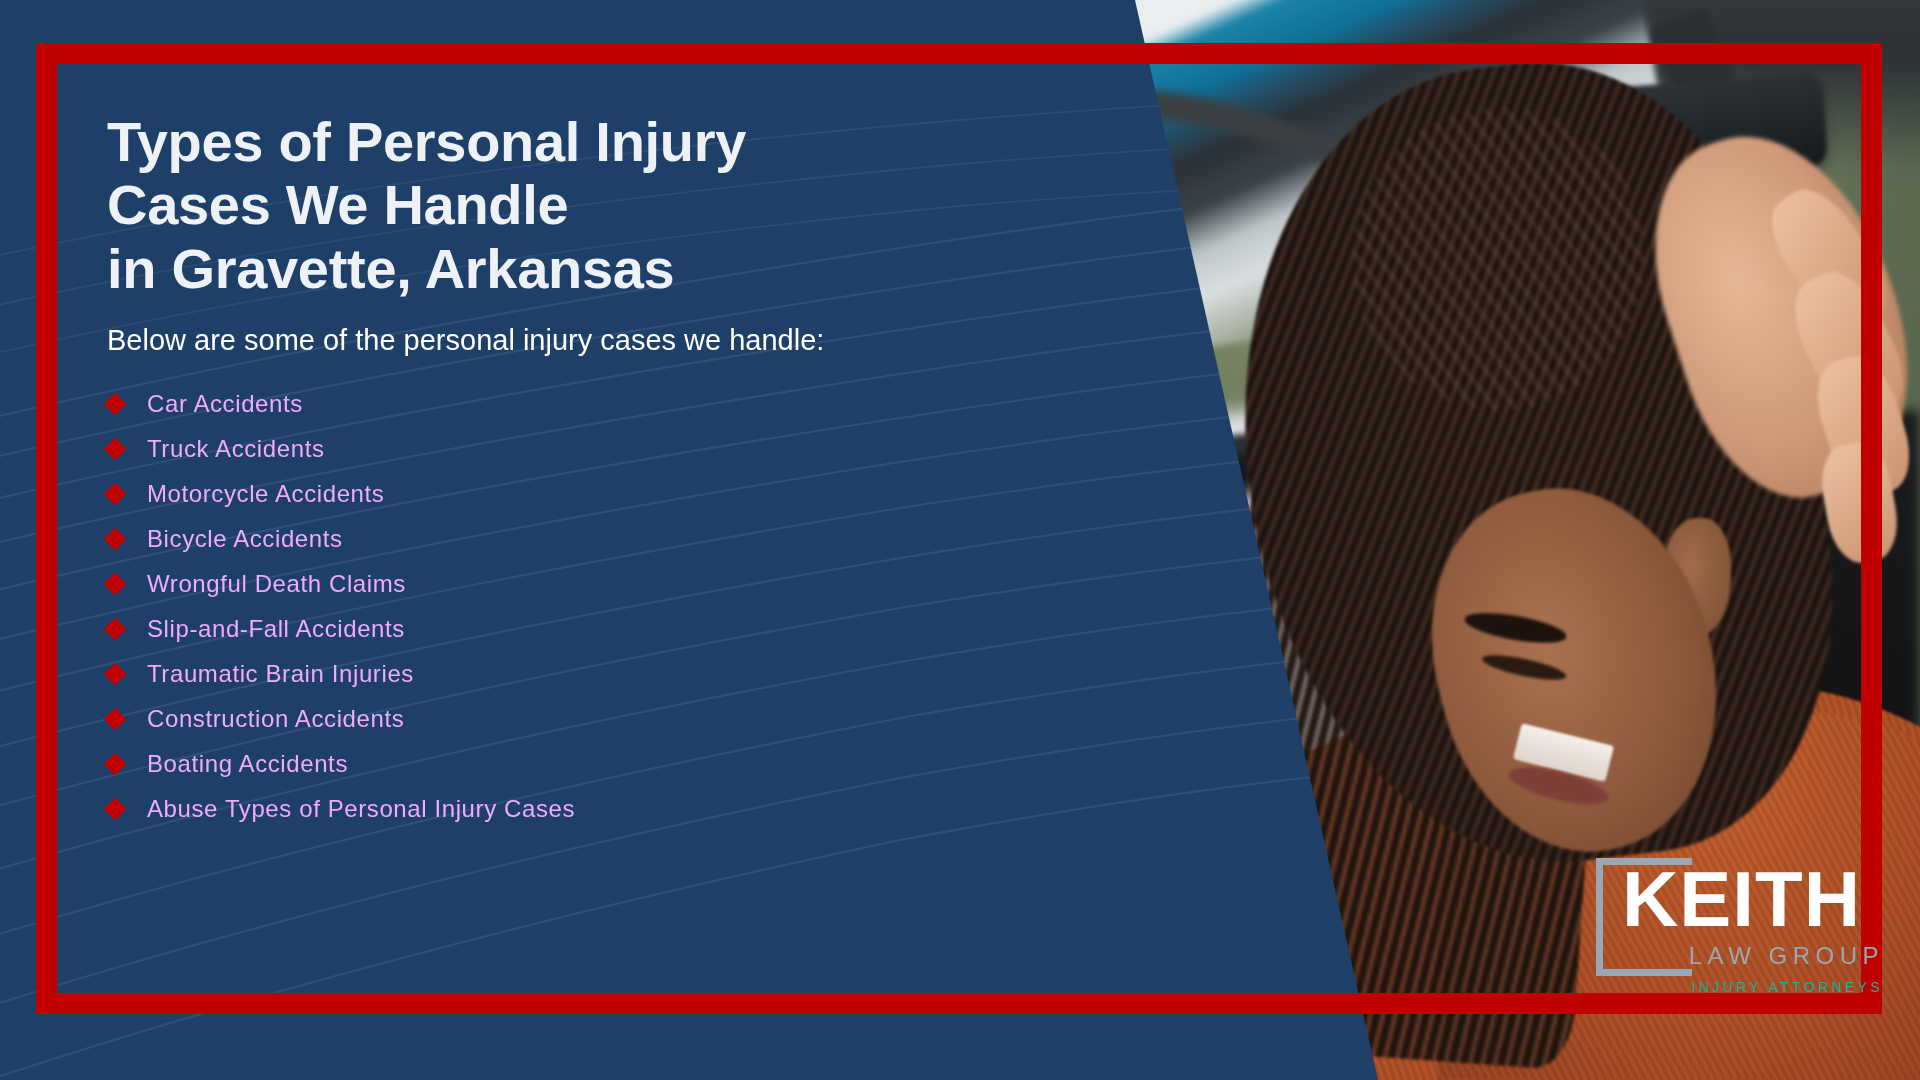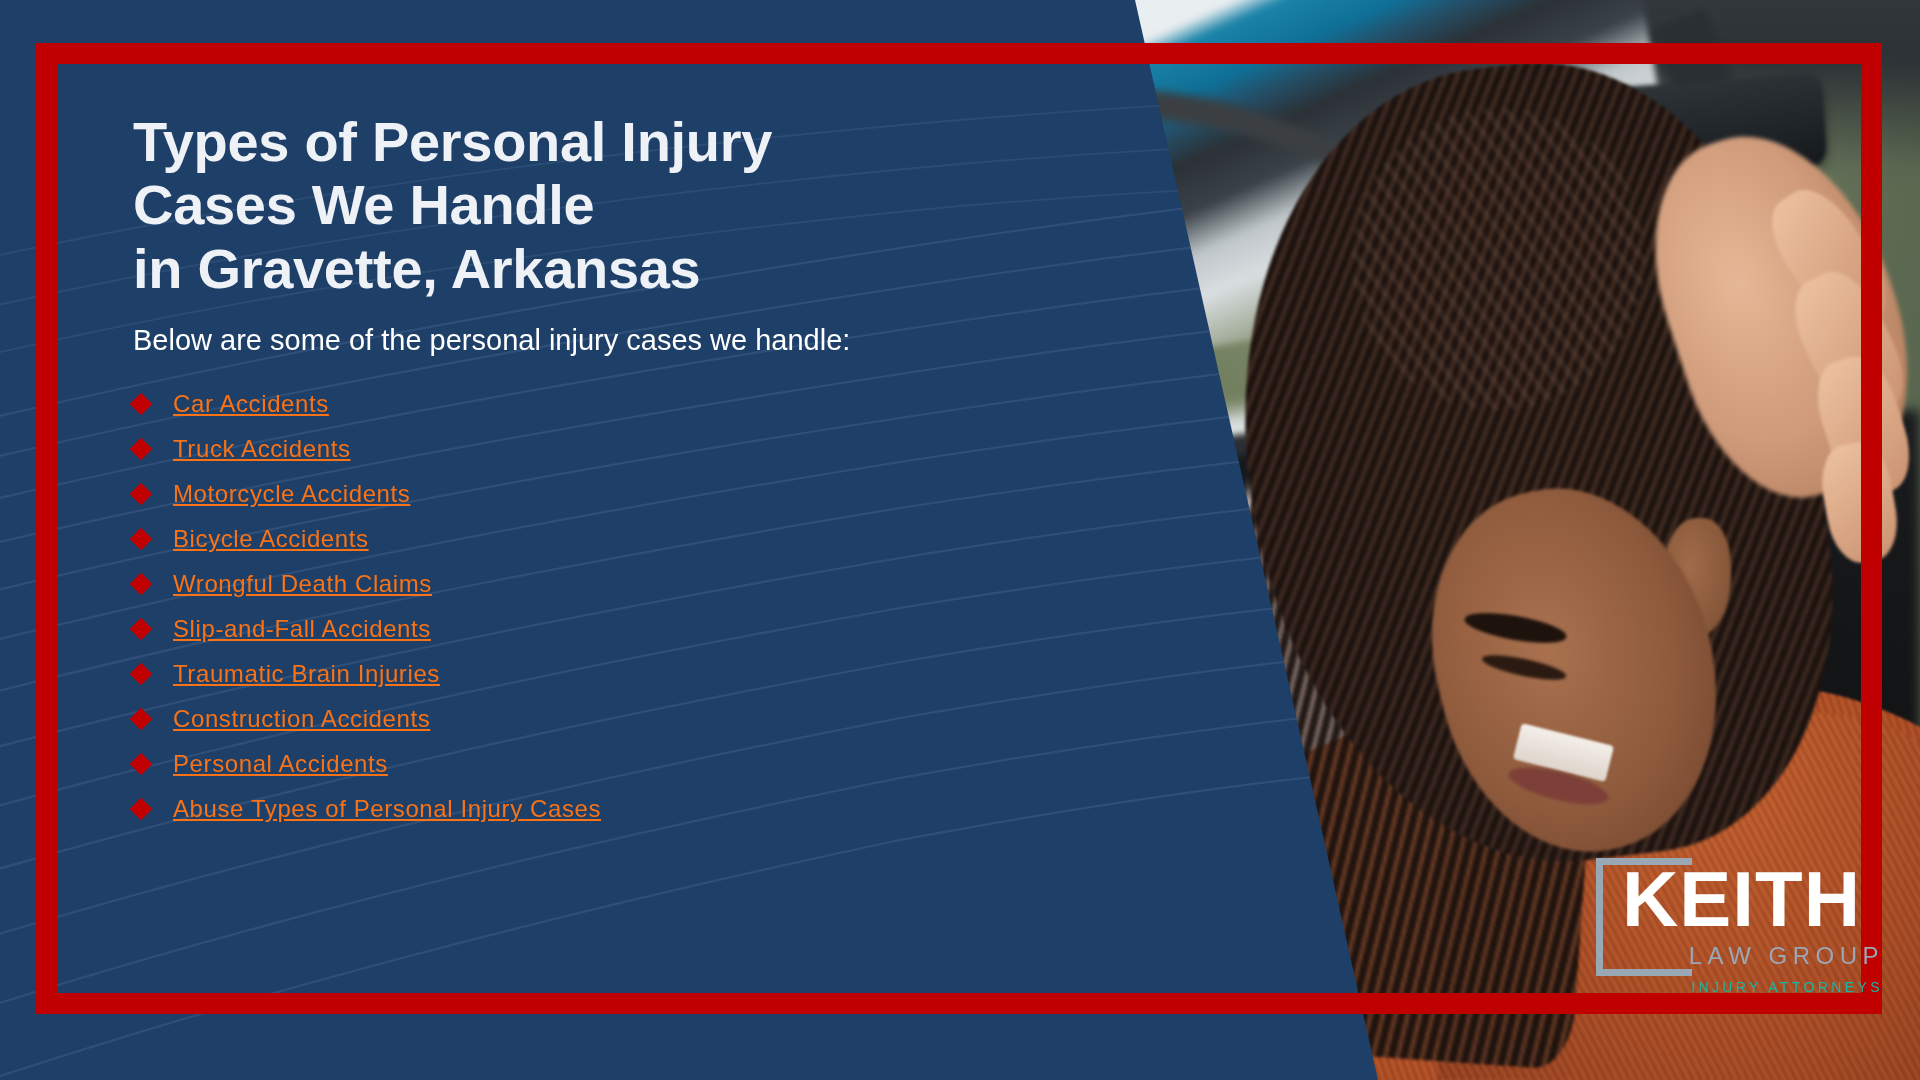--- a/index.html
+++ b/index.html
@@ -378,21 +378,20 @@
     box-sizing: border-box;
     pointer-events: none;
   }
 
   
   .content {
     position: absolute;
     left: 107px;
     top: 110px;
     width: 1020px;
-    margin-left: 26px;
   }
   .headline {
     color: #eef2f6;
     font-size: 56px;
     font-weight: 700;
     line-height: 1.13;
     letter-spacing: -0.3px;
     margin: 0 0 22px 0;
     white-space: pre-line;
   }
@@ -415,26 +414,25 @@
   }
   .bullet {
     flex: 0 0 auto;
     width: 16px;
     height: 16px;
     background: #c00000;
     transform: rotate(45deg);
     margin-right: 24px;
   }
   .case-label {
-    color: #f97316;
+    color: #f0abfc;
     font-size: 24px;
     font-weight: 400;
     letter-spacing: 0.6px;
     line-height: 1;
-    text-decoration: underline;
   }
 
   
   .logo {
     position: absolute;
     right: 34px;
     bottom: 74px;
     width: 290px;
     height: 150px;
   }
@@ -581,21 +579,21 @@
       <li class="case-item">
         <span class="bullet"></span>
         <span class="case-label">Traumatic Brain Injuries</span>
       </li>
       <li class="case-item">
         <span class="bullet"></span>
         <span class="case-label">Construction Accidents</span>
       </li>
       <li class="case-item">
         <span class="bullet"></span>
-        <span class="case-label">Personal Accidents</span>
+        <span class="case-label">Boating Accidents</span>
       </li>
       <li class="case-item">
         <span class="bullet"></span>
         <span class="case-label">Abuse Types of Personal Injury Cases</span>
       </li>
     </ul>
   </div>
 
   <div class="logo">
     <div class="logo-bracket"></div>

